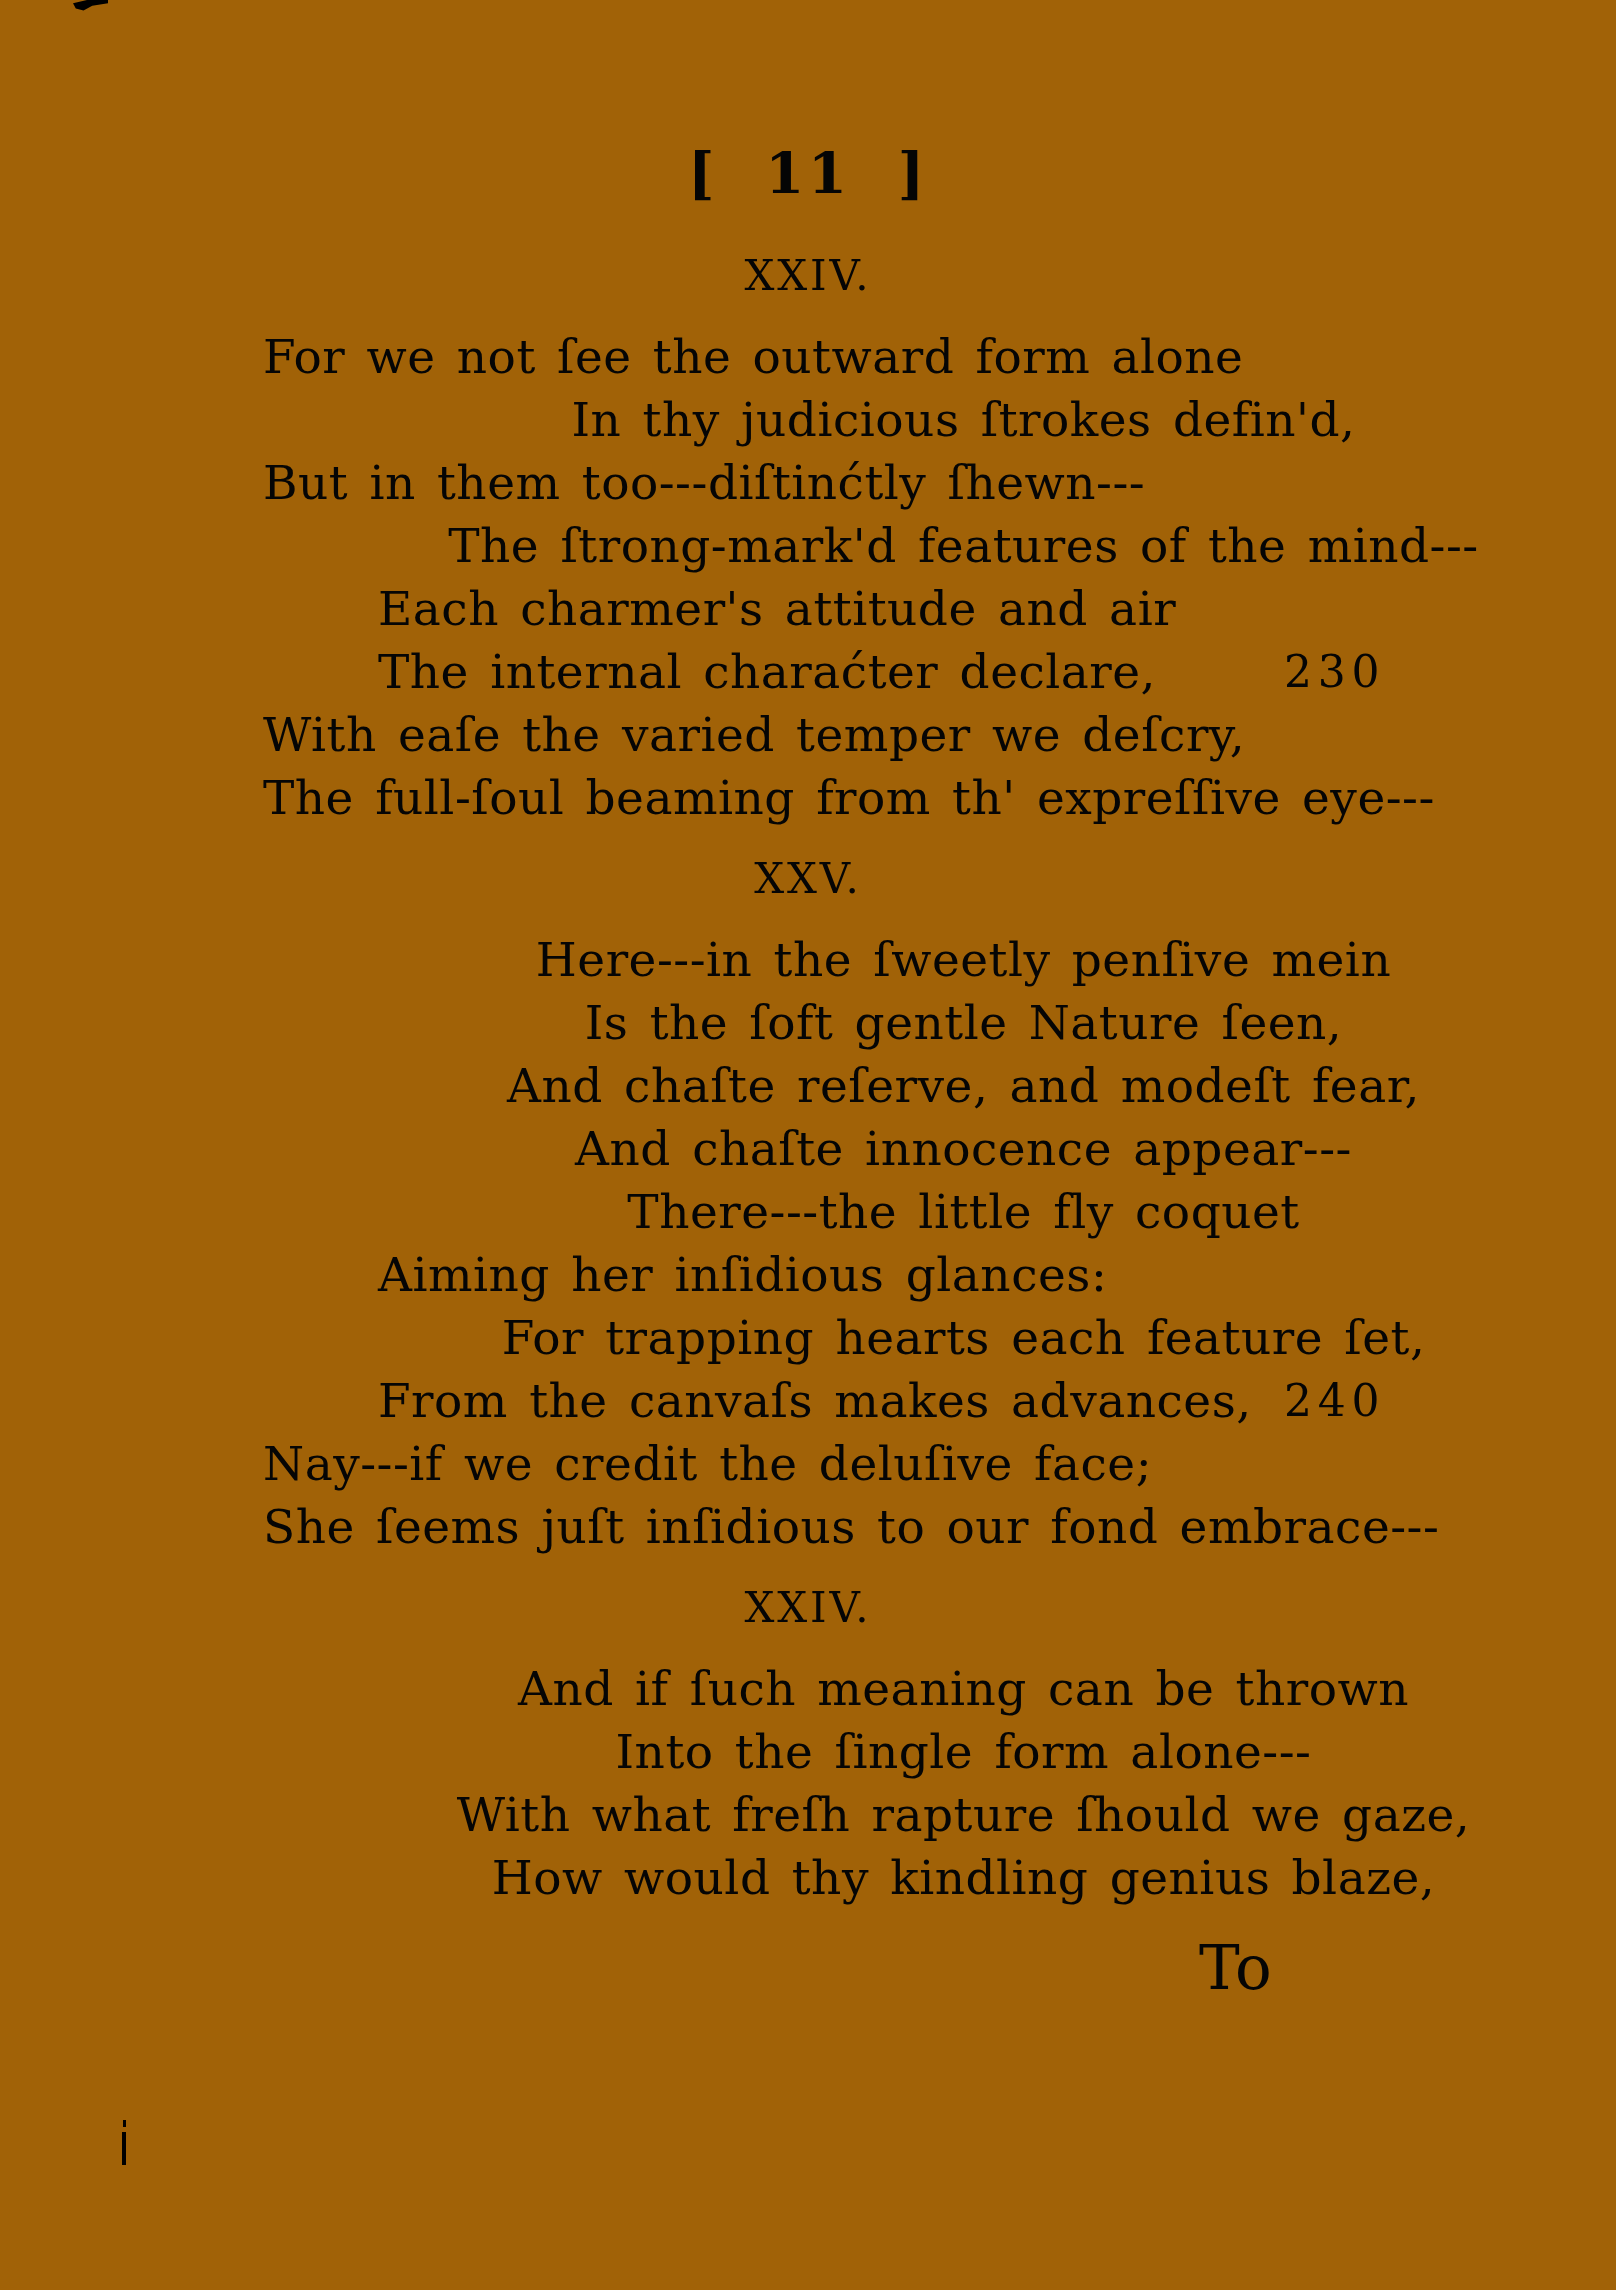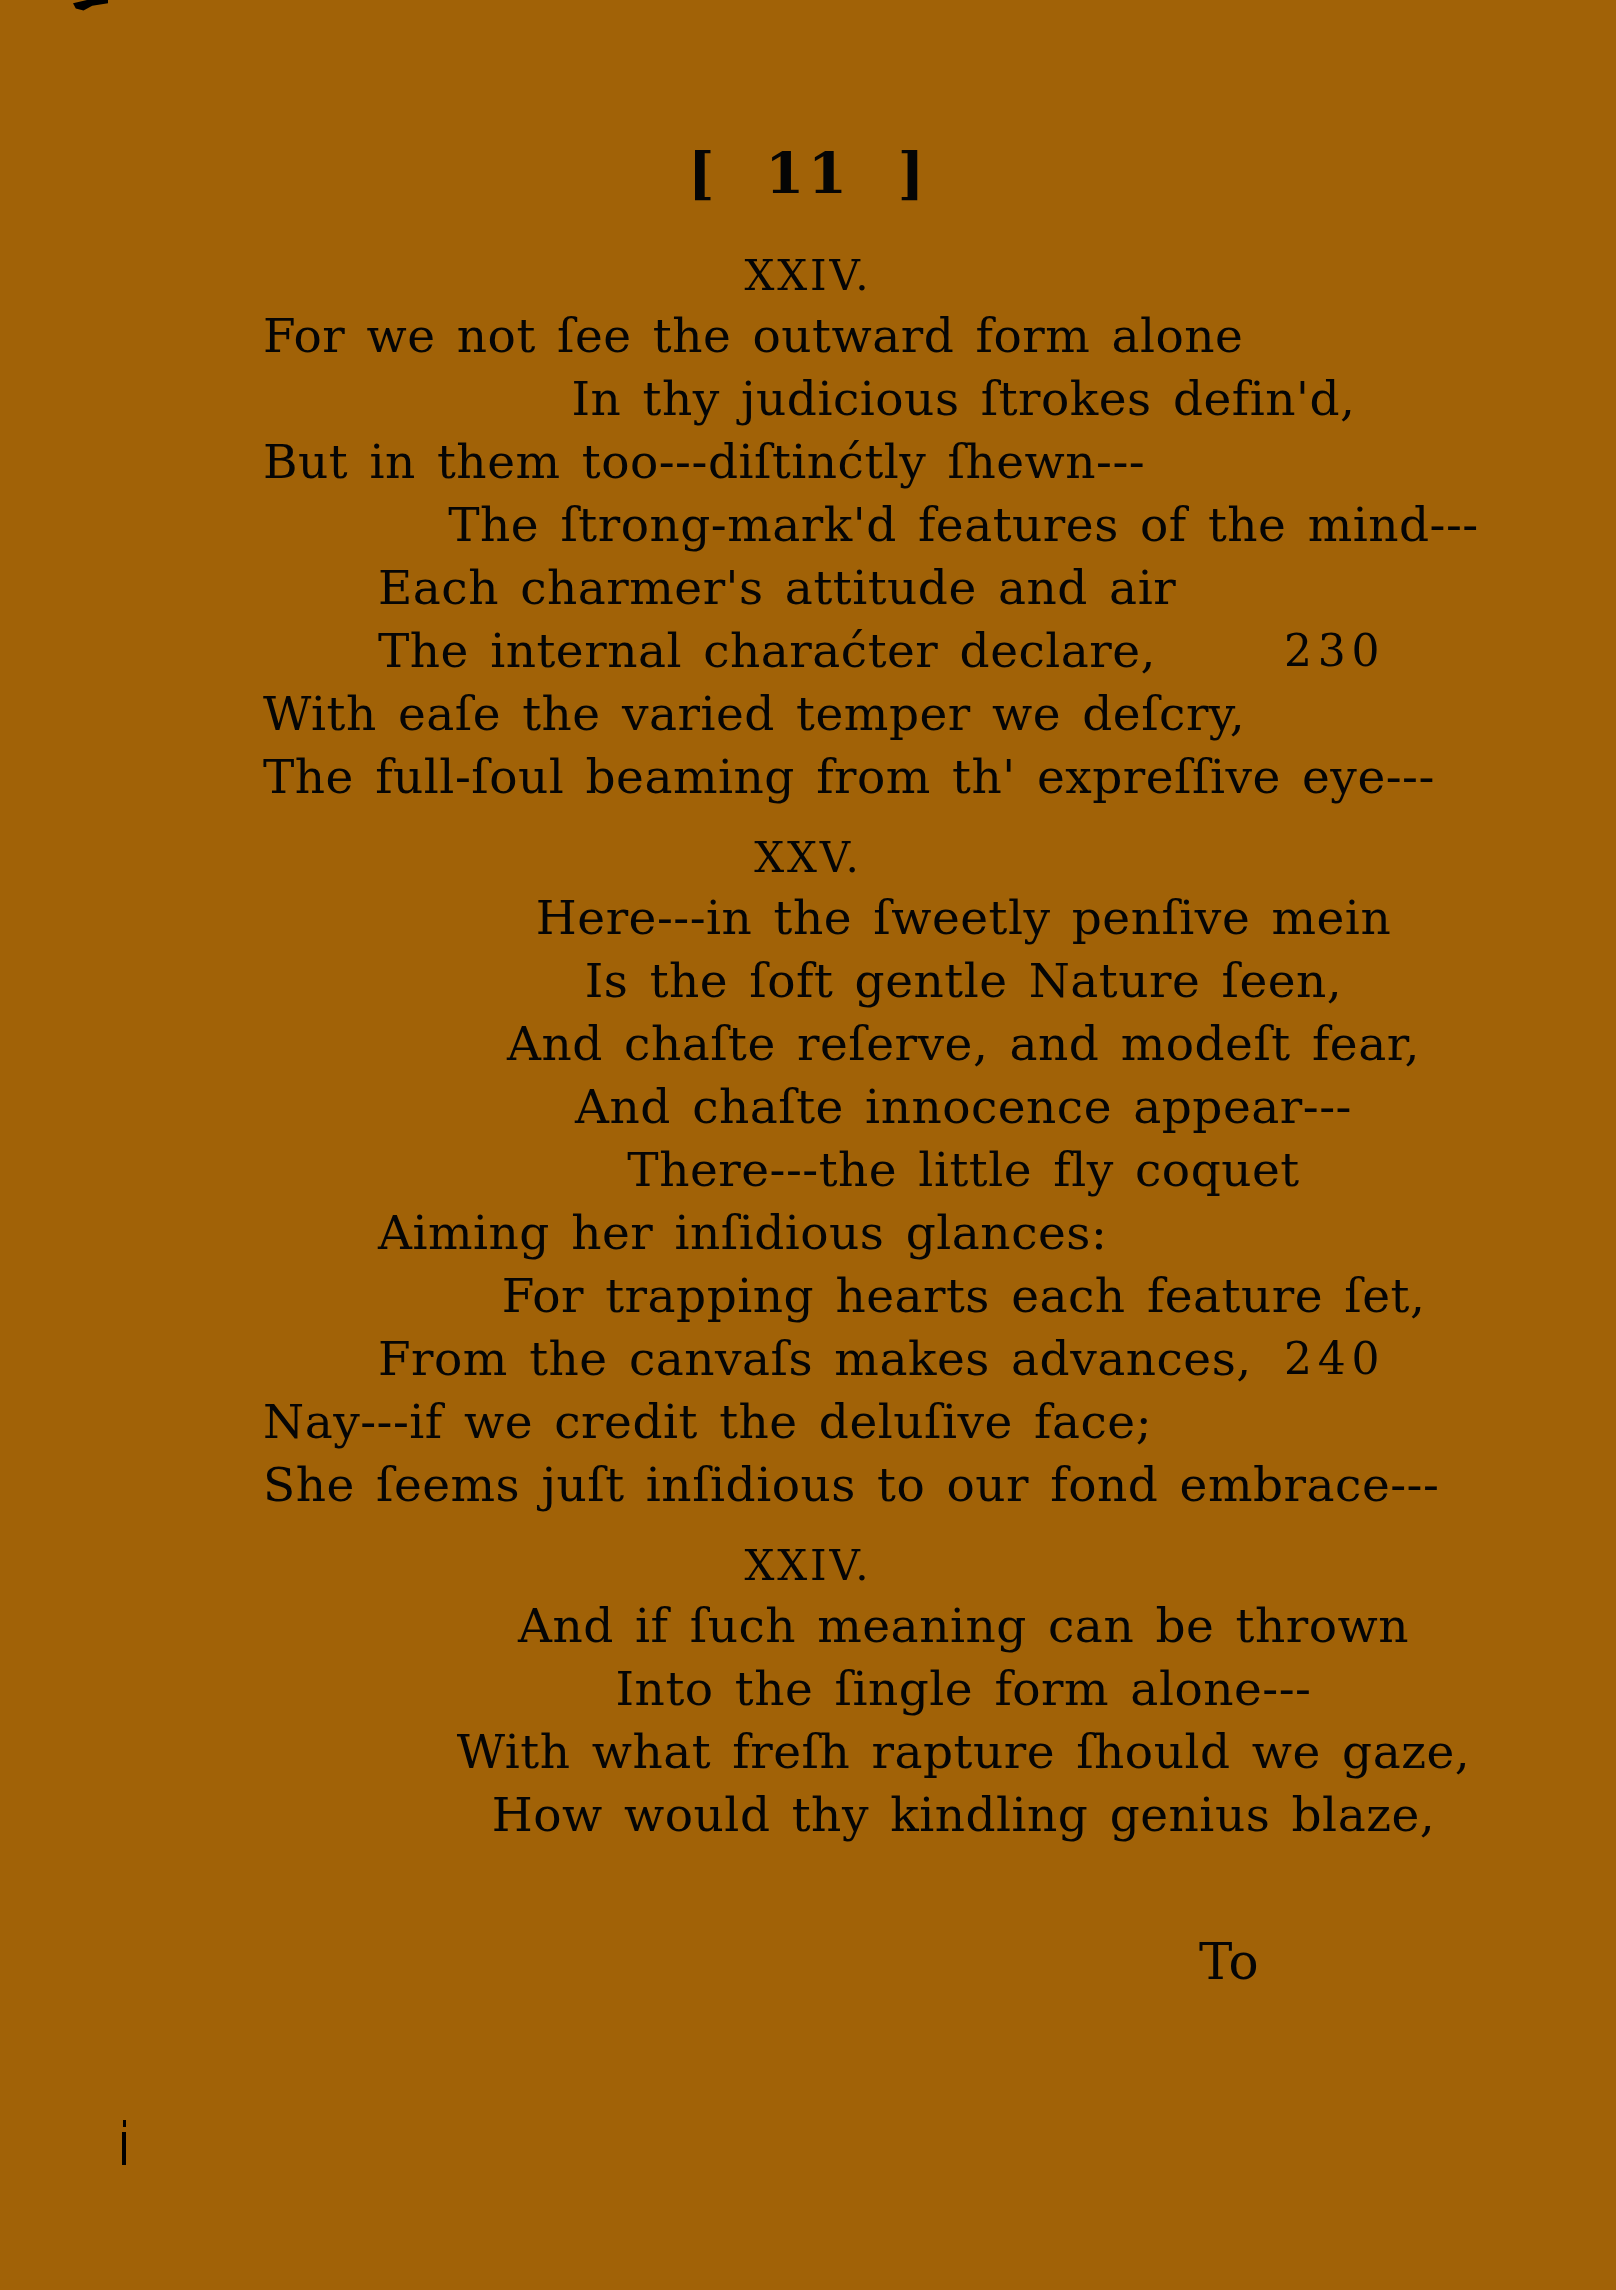--- a/index.html
+++ b/index.html
@@ -33,21 +33,21 @@
   .stanza + .stanza {
     margin-top: 29px;
   }
   .stanza-number {
     text-align: center;
     font-size: 42px;
     line-height: 42px;
     letter-spacing: 2.9px;
   }
   .poem-lines {
-    margin-top: 7px;
+    margin-top: 28px;
   }
   .line {
     position: relative;
     height: 63px;
     line-height: 63px;
     font-size: 47px;
     letter-spacing: 0.5px;
     word-spacing: 5.8px;
     white-space: nowrap;
   }
@@ -60,21 +60,21 @@
     left: 1284px;
     top: 0;
     line-height: 63px;
     font-size: 44px;
     letter-spacing: 5.8px;
   }
   .catchword {
     position: absolute;
     left: 1199px;
     top: 1937px;
-    font-size: 50px;
+    font-size: 61px;
     line-height: 1;
   }
   
   .ink-blot {
     position: absolute;
     left: 73px;
     top: 0;
     width: 35px;
     height: 10.6px;
     background: #000;

